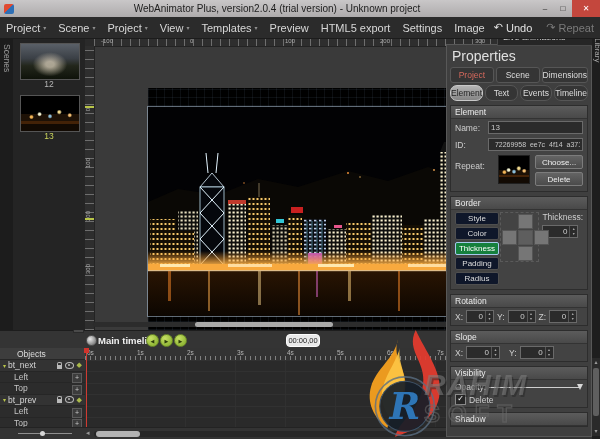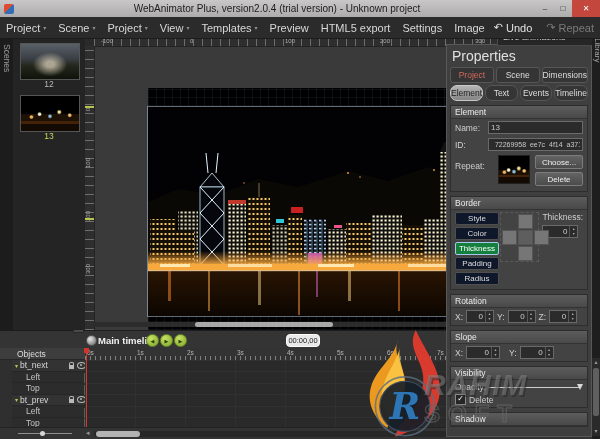--- a/index.html
+++ b/index.html
@@ -140,21 +140,21 @@
   .clock{position:absolute;left:86px;top:4px;width:9px;height:9px;border-radius:50%;
     background:radial-gradient(circle at 35% 35%,#e8e8e8,#888 70%);border:1px solid #555;}
   .pbtn{position:absolute;top:3px;width:11px;height:11px;border-radius:50%;
     background:radial-gradient(circle at 35% 30%,#c7e065,#93b838 70%);border:1px solid #6d8c28;
     color:#2c3b0c;font-size:5px;display:flex;align-items:center;justify-content:center;}
   .timebox{position:absolute;left:286px;top:3px;width:32px;height:11px;background:#e9e9e9;
     border:1px solid #fbfbfb;border-radius:4px;color:#222;font-size:7.5px;
     text-align:center;line-height:11px;}
   .tl-objhead{position:absolute;left:0;top:18px;width:85px;height:12px;background:#3d3d3d;
     border-bottom:1px solid #262626;font-size:8.5px;color:#ddd;padding:1px 0 0 17px;box-sizing:border-box;}
-  .tl-row{position:absolute;left:12px;width:85px;height:11.5px;font-size:8.5px;color:#d6d6d6;
+  .tl-row{position:absolute;left:0;width:85px;height:11.5px;font-size:8.5px;color:#d6d6d6;
     border-bottom:1px solid #262626;display:flex;align-items:center;box-sizing:border-box;}
   .tl-row.parent{background:#333333;}
   .tl-row.child{background:#2c2c2c;padding-left:14px;color:#c4c4c4;}
   .tl-caret{color:#b8c548;font-size:6px;margin:0 2px 0 3px;}
   .row-icons{position:absolute;right:3px;top:1px;display:flex;gap:3px;align-items:center;}
   .mini-lock{width:5px;height:4px;background:#b9b9b9;position:relative;margin-top:3px;}
   .mini-lock::before{content:"";position:absolute;left:0.5px;top:-3px;width:2.5px;height:2.5px;
     border:1px solid #b9b9b9;border-bottom:none;border-radius:2px 2px 0 0;}
   .mini-eye{width:7px;height:5px;border-radius:50%;border:1px solid #b9b9b9;position:relative;}
   .mini-eye::after{content:"";position:absolute;left:2px;top:1px;width:2px;height:2px;border-radius:50%;background:#b9b9b9;}

